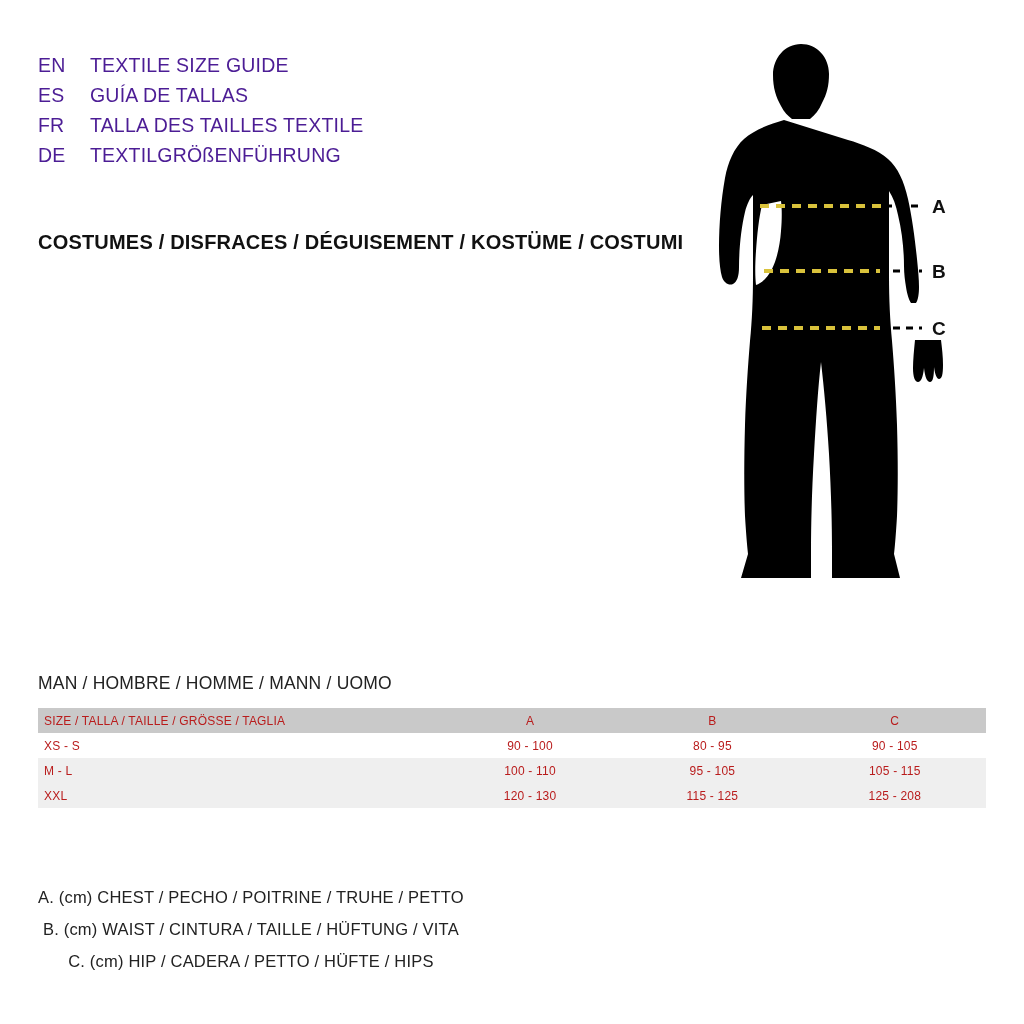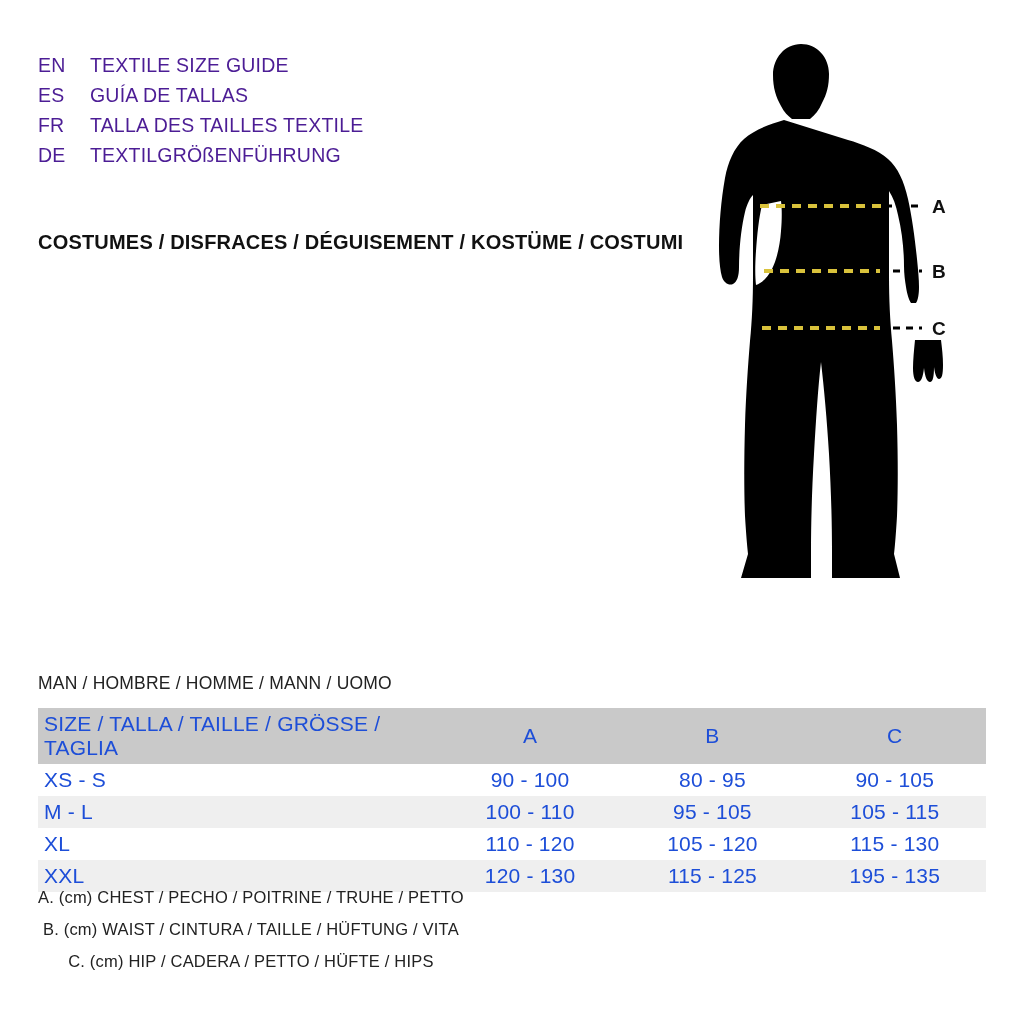--- a/index.html
+++ b/index.html
@@ -81,22 +81,22 @@
     font-size: 17.5px;
     color: #222;
     letter-spacing: 0.2px;
   }
   table.size-table {
     position: absolute;
     left: 38px;
     top: 708px;
     width: 948px;
     border-collapse: collapse;
-    font-size: 21px;
-    color: #1d4ed8;
+    font-size: 12px;
+    color: #b91c1c;
   }
   table.size-table th,
   table.size-table td {
     padding: 4px 0;
     height: 25px;
     font-weight: normal;
     letter-spacing: 0.2px;
   }
   table.size-table thead th {
     background: #c9c9c9;
@@ -259,31 +259,25 @@
       <td class="col-meas">90 - 100</td>
       <td class="col-meas">80 - 95</td>
       <td class="col-meas">90 - 105</td>
     </tr>
     <tr class="row-odd">
       <td class="col-label">M - L</td>
       <td class="col-meas">100 - 110</td>
       <td class="col-meas">95 - 105</td>
       <td class="col-meas">105 - 115</td>
     </tr>
-    <tr class="row-even">
-      <td class="col-label">XL</td>
-      <td class="col-meas">110 - 120</td>
-      <td class="col-meas">105 - 120</td>
-      <td class="col-meas">115 - 130</td>
-    </tr>
     <tr class="row-odd">
       <td class="col-label">XXL</td>
       <td class="col-meas">120 - 130</td>
       <td class="col-meas">115 - 125</td>
-      <td class="col-meas">195 - 135</td>
+      <td class="col-meas">125 - 208</td>
     </tr>
   </tbody>
 </table>
 
 <div class="legend">
   <div>A. (cm) CHEST / PECHO / POITRINE / TRUHE / PETTO</div>
   <div>B. (cm) WAIST / CINTURA / TAILLE / HÜFTUNG / VITA</div>
   <div>C. (cm) HIP / CADERA / PETTO / HÜFTE / HIPS</div>
 </div>
 

